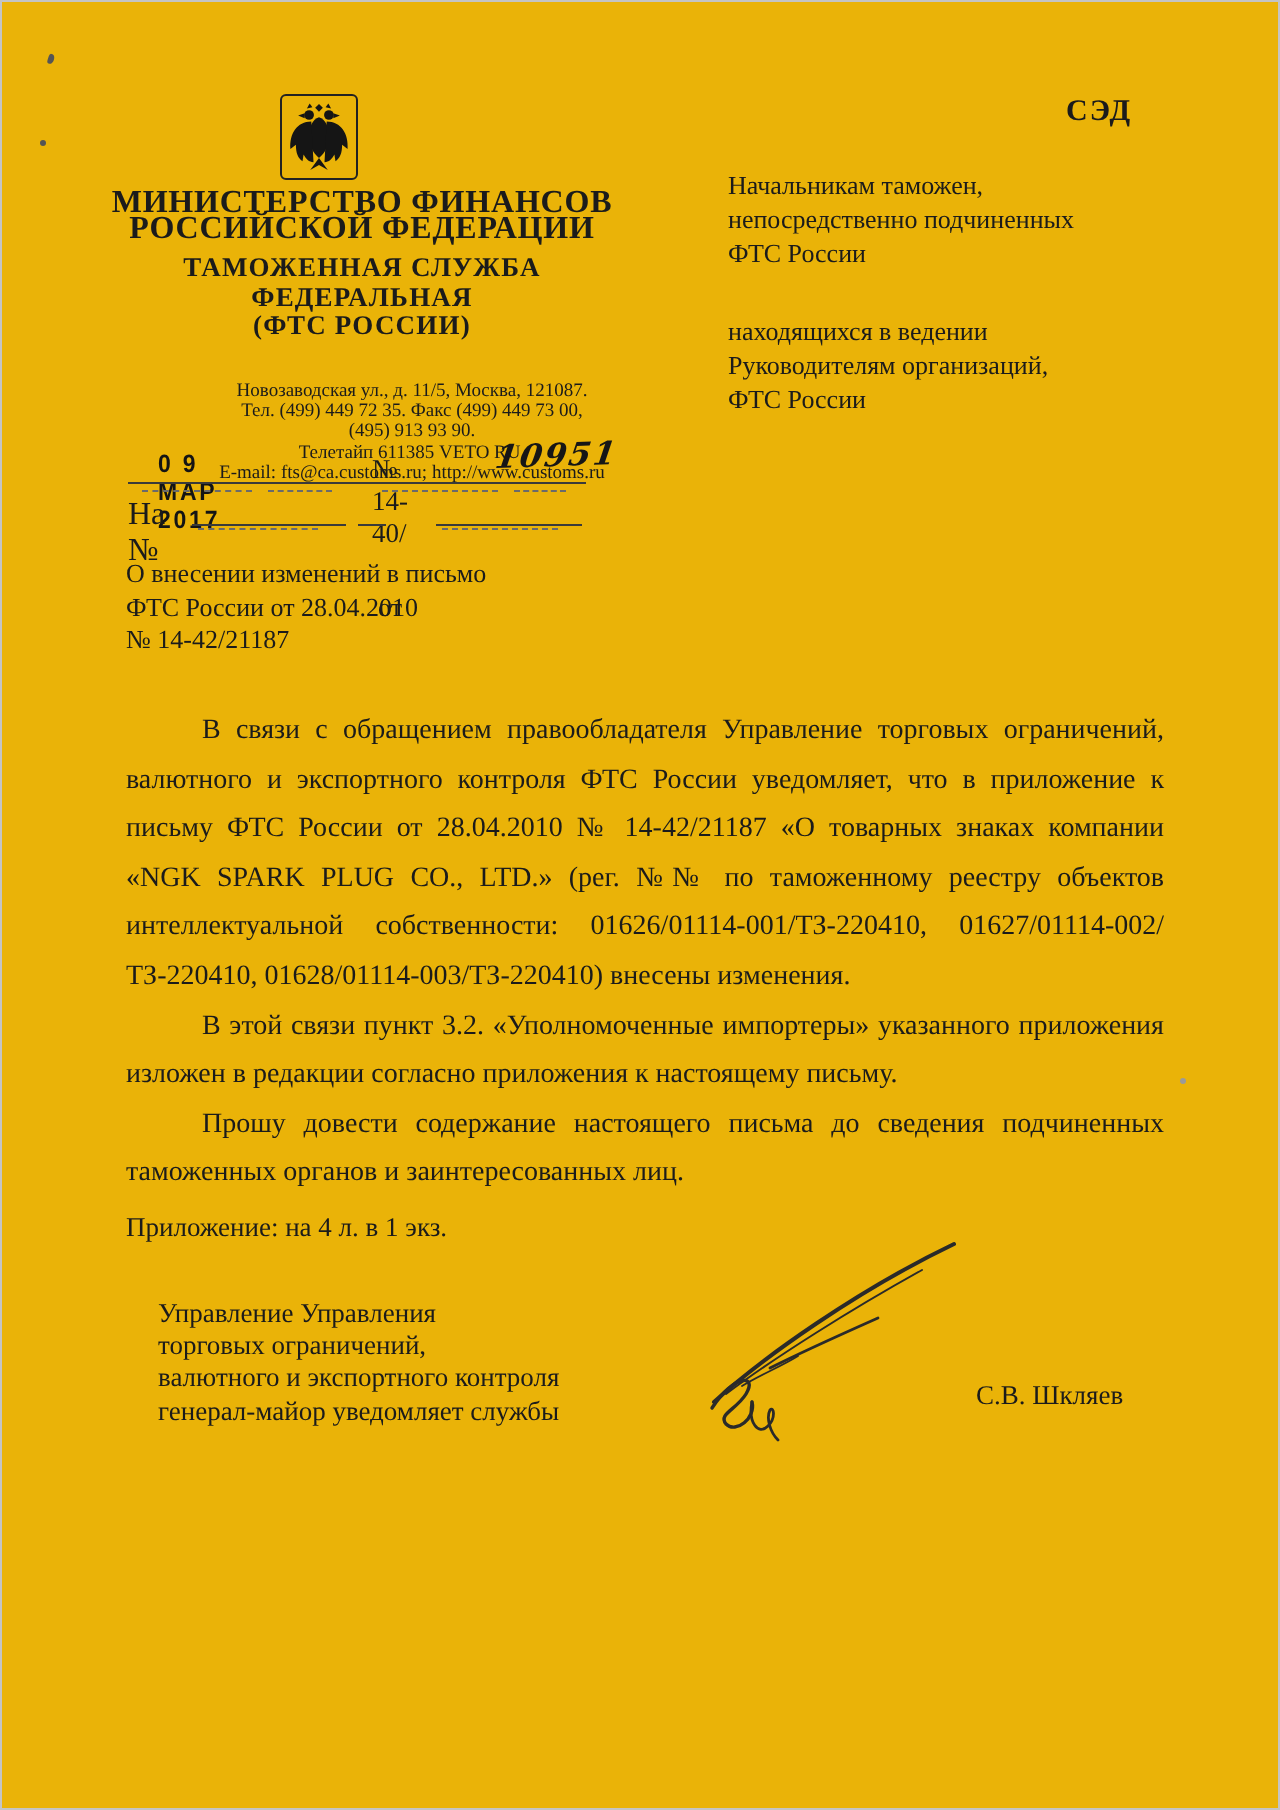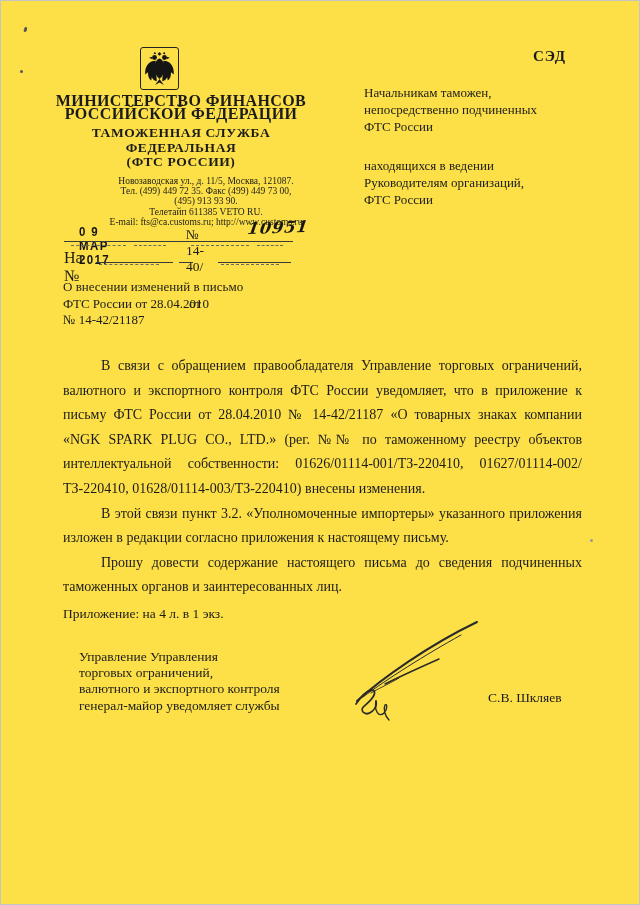--- a/index.html
+++ b/index.html
@@ -1,20 +1,20 @@
 <!DOCTYPE html>
 <html><head>
 <meta charset="utf-8">
 <style>
   html,body{margin:0;padding:0;background:#888;}
   .page{
     position:relative;
     width:640px;height:905px;
     margin:0 auto;
-    background:#fde047;
+    background:#eab308;
     border:1px solid #c4c4c4;
     box-sizing:border-box;
     font-family:"Liberation Serif", serif;
     color:#1b1b1b;
     overflow:hidden;
   }
   
   .speck{position:absolute;background:#555;border-radius:50%;}
   .speck.s1{left:23px;top:26px;width:3px;height:5px;transform:rotate(18deg);border-radius:40% 60% 60% 40%;}
   .speck.s2{left:19px;top:69px;width:3px;height:3px;}
@@ -28,21 +28,21 @@
   
   .letterhead{position:absolute;left:30px;top:46px;width:300px;text-align:center;}
   .emblem-box{
     display:inline-block;width:39px;height:43px;
     border:1.6px solid #222;border-radius:3px;
     transform:translateX(-22px);
     box-sizing:border-box;padding-top:2px;
   }
   .ministry{margin-top:4px;font-weight:bold;font-size:16px;line-height:12.5px;letter-spacing:.4px;}
   .agency{margin-top:6px;font-weight:bold;font-size:13.5px;line-height:14.5px;letter-spacing:.6px;}
-  .address{margin-top:6px;font-size:9.5px;line-height:10.4px;transform:translateX(25px);}
+  .address{margin-top:20px;font-size:9.5px;line-height:10.4px;transform:translateX(25px);}
 
   
   .ref{position:absolute;left:0;top:0;}
   .date-stamp{
     position:absolute;left:78px;top:224px;
     font-family:"Liberation Sans",sans-serif;font-weight:bold;
     font-size:12.5px;letter-spacing:1.5px;transform:scaleX(.92);transform-origin:left;
     color:#141414;
   }
   .num-prefix{position:absolute;left:185px;top:226px;font-size:13.5px;}

